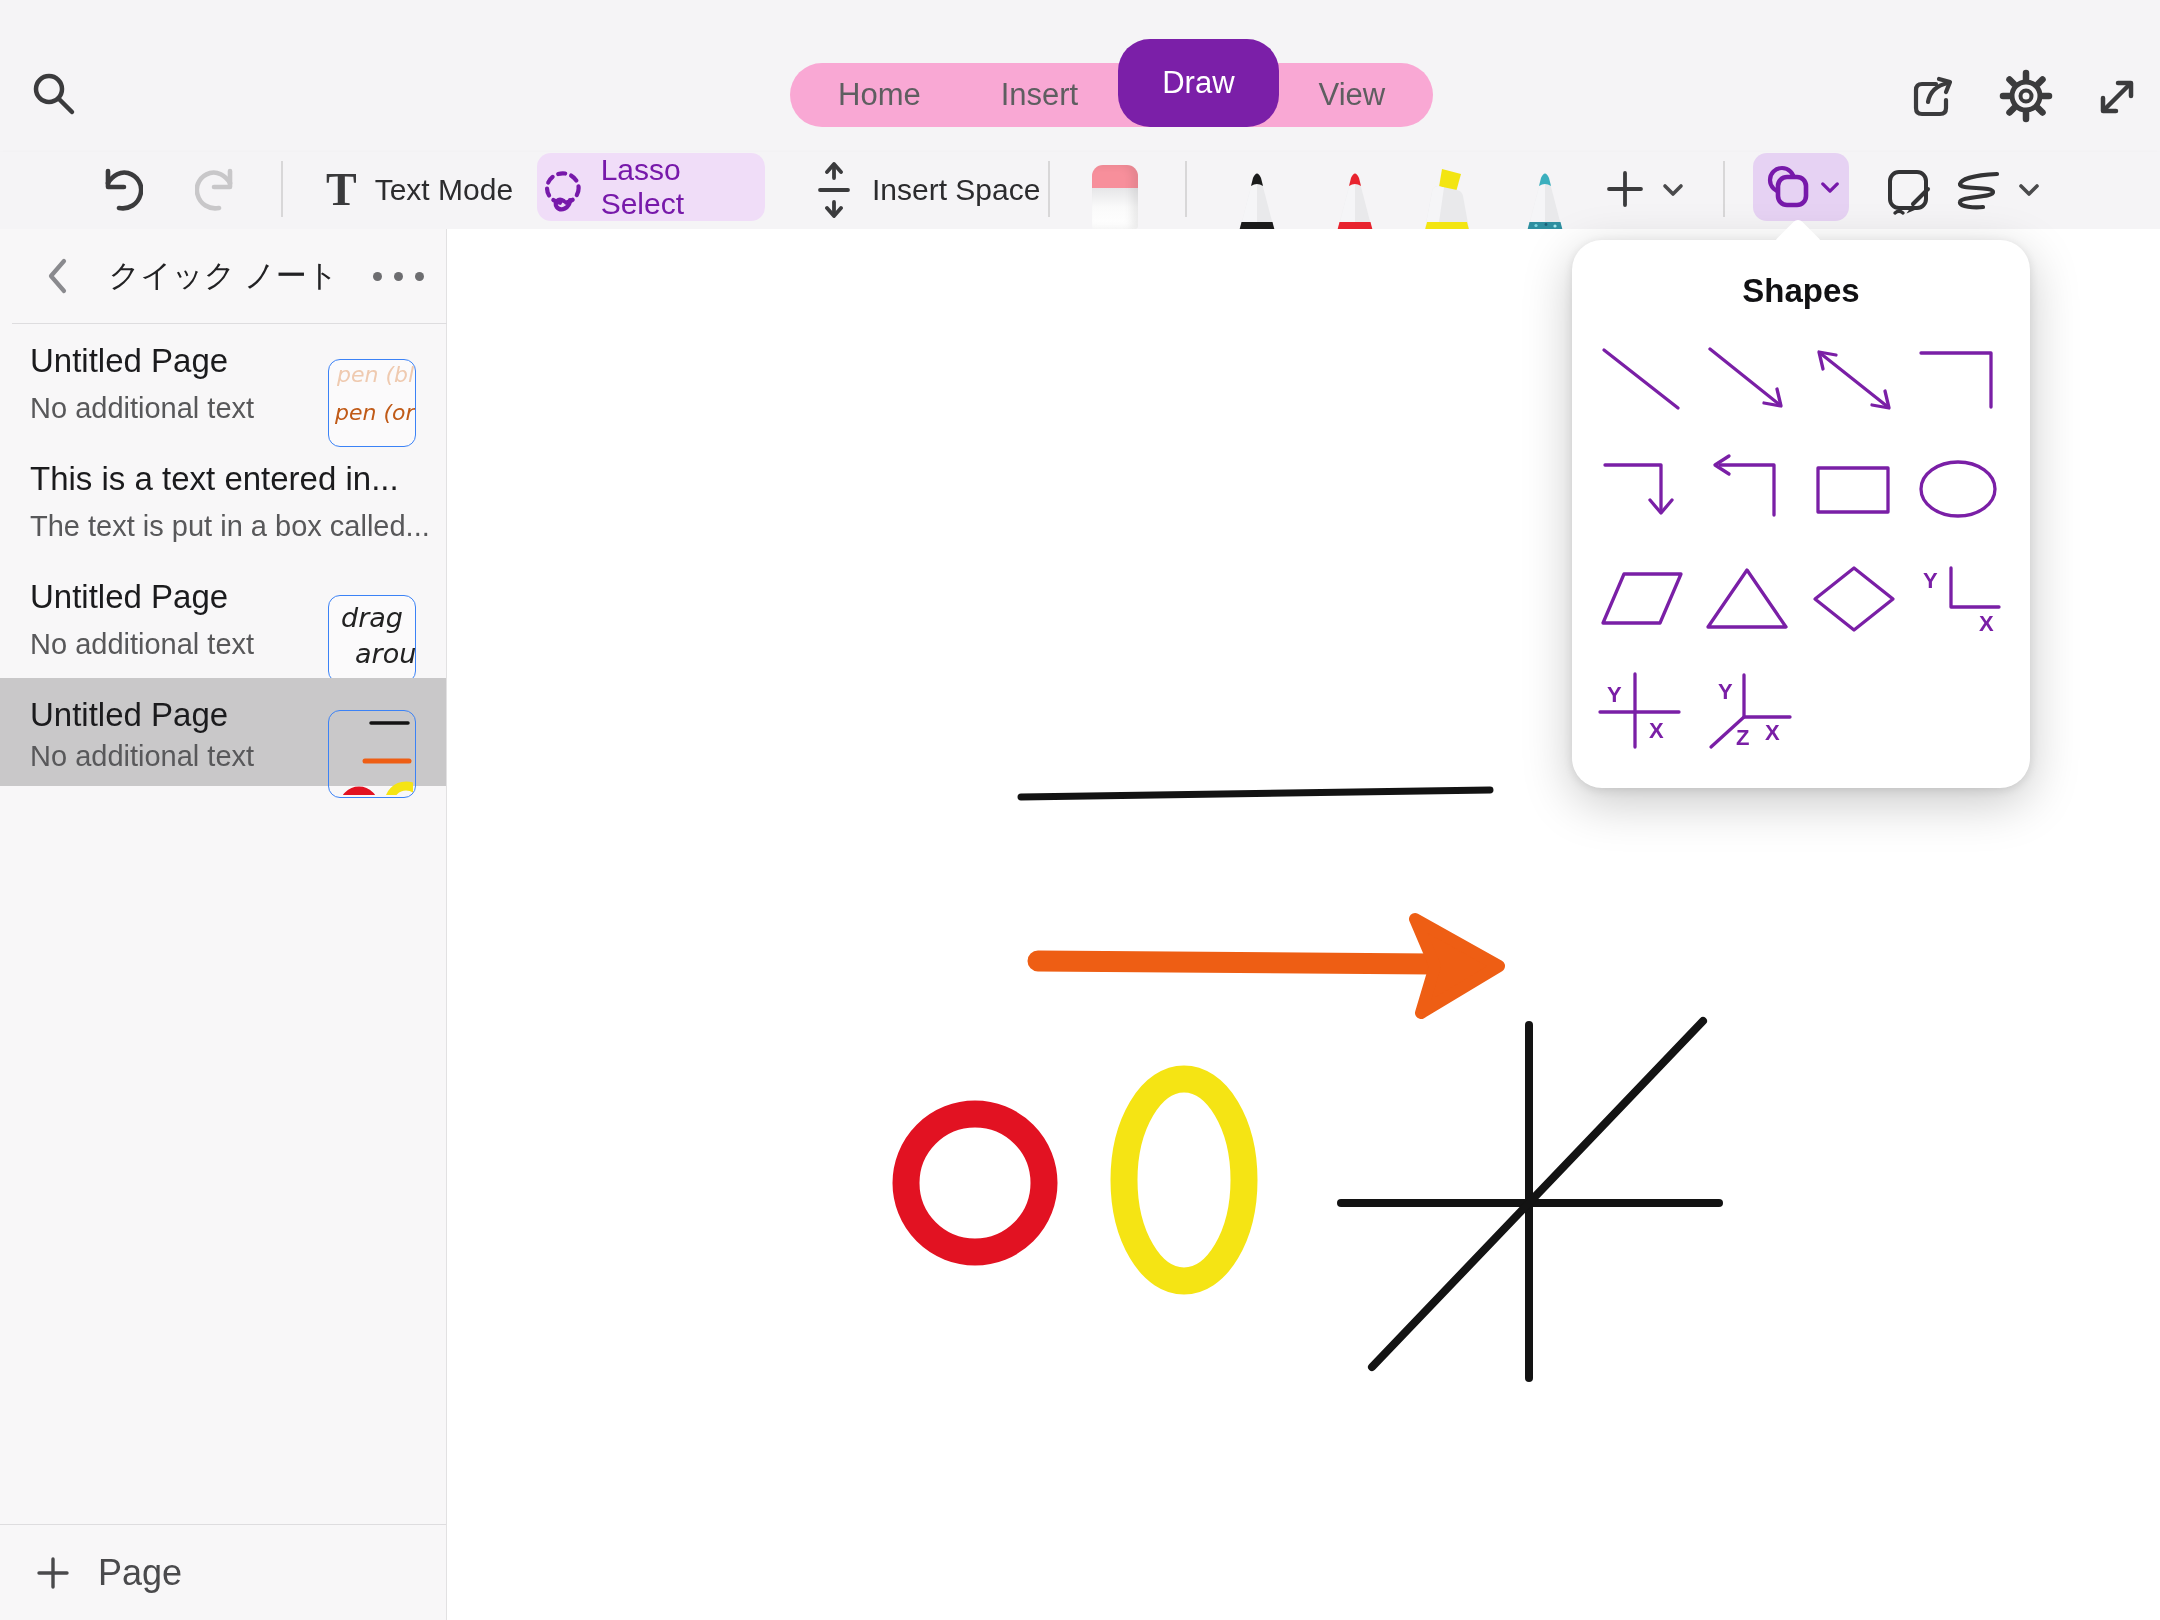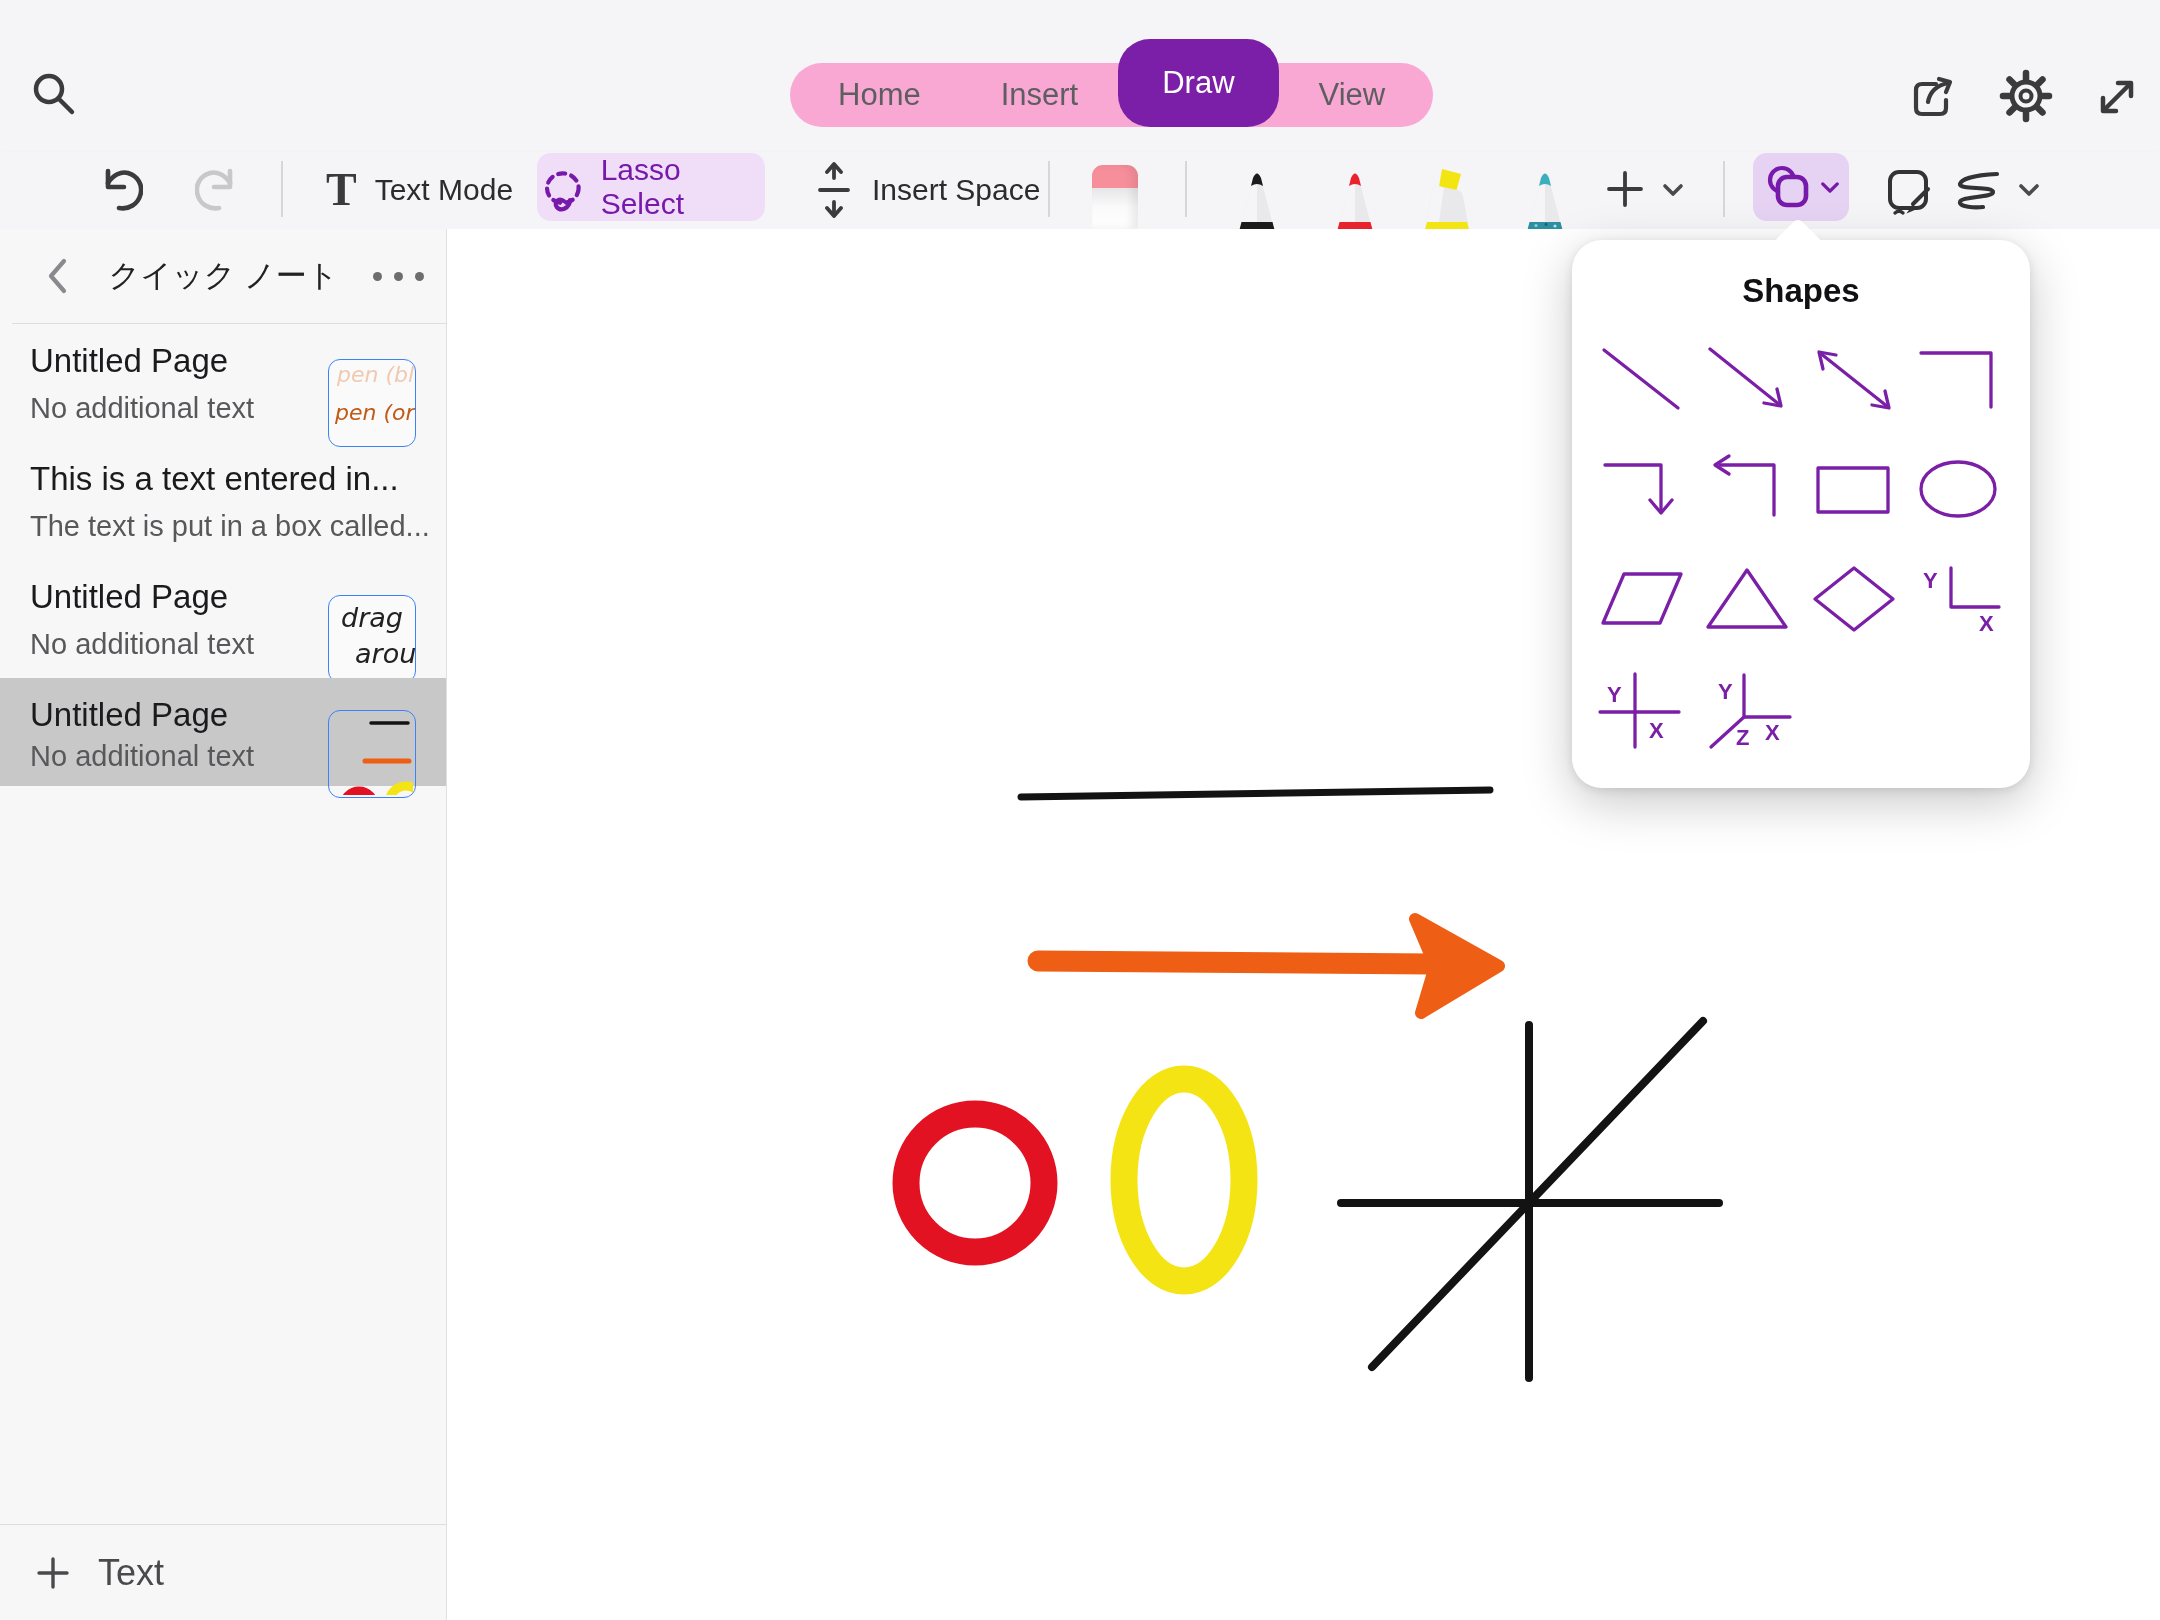--- a/index.html
+++ b/index.html
@@ -282,21 +282,21 @@
             <circle cx="77" cy="92" r="17" fill="none" stroke="#F5E414" stroke-width="9"></circle>
           </svg>
         </div>
       </div>
     </div>
 
     <div class="addpage">
       <svg width="34" height="34" viewBox="0 0 34 34">
         <path d="M17 3 V31 M3 17 H31" stroke="#4a4a4c" stroke-width="3.4" stroke-linecap="round"></path>
       </svg>
-      <span>Text</span>
+      <span>Page</span>
     </div>
   </div>
 
   <div class="canvas">
     <svg width="1713" height="1391" viewBox="0 0 1713 1391">
       <path d="M574 568 L1043 561" stroke="#131313" stroke-width="7" stroke-linecap="round" fill="none"></path>
       <path d="M591 732 L985 735" stroke="#EE5E14" stroke-width="21" stroke-linecap="round" fill="none"></path>
       <path d="M968 690 L1052 737 L974 784 L988 737 Z" fill="#EE5E14" stroke="#EE5E14" stroke-width="12" stroke-linejoin="round"></path>
       <circle cx="528" cy="954" r="69" stroke="#E21222" stroke-width="27" fill="none"></circle>
       <ellipse cx="737" cy="951" rx="60" ry="101" stroke="#F5E414" stroke-width="27" fill="none"></ellipse>

